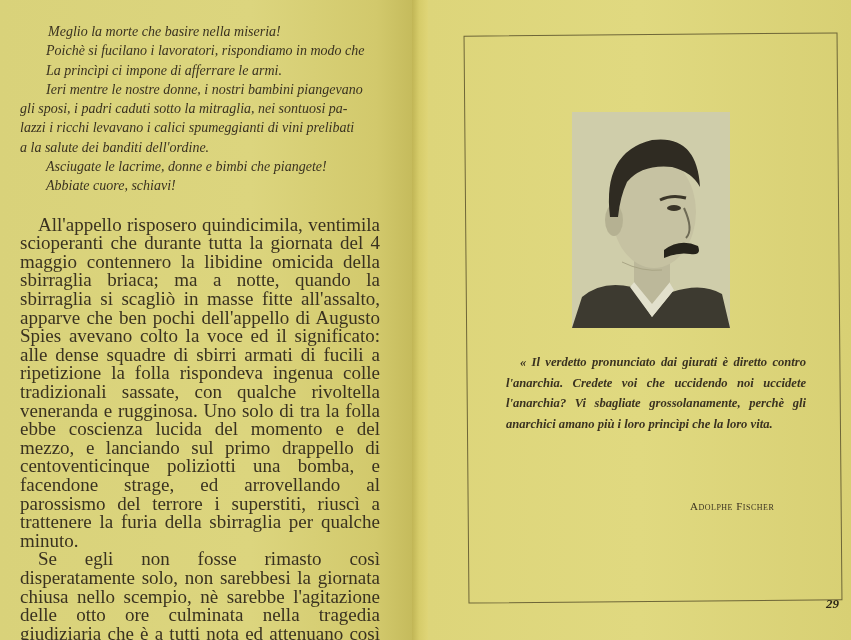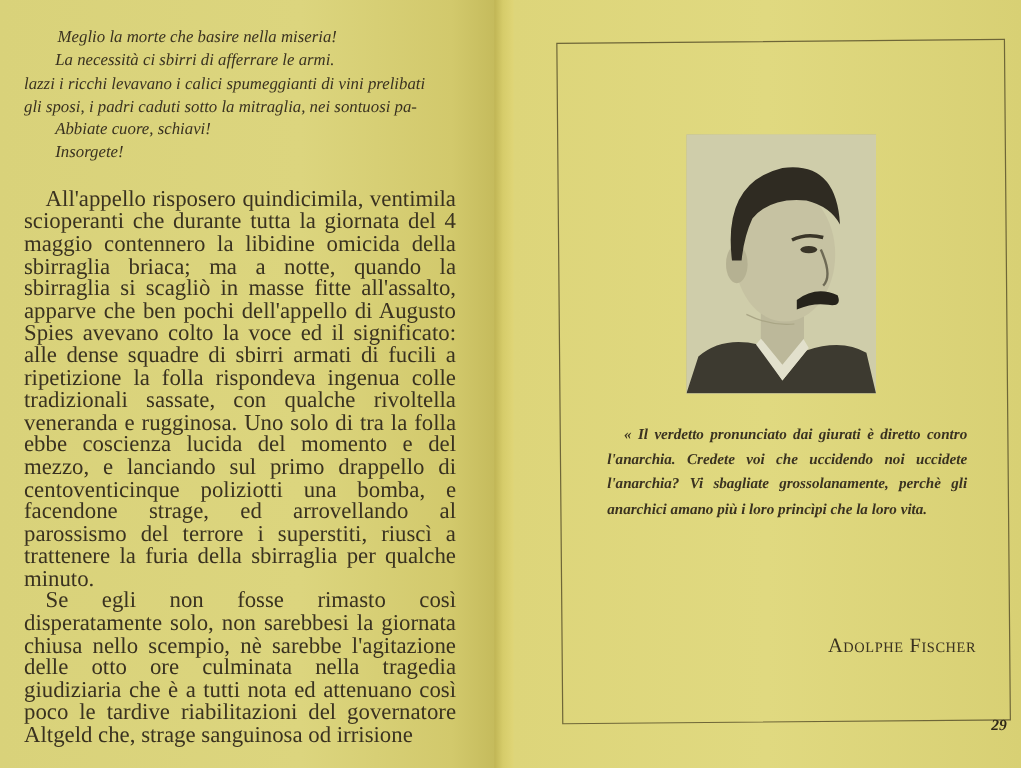--- a/index.html
+++ b/index.html
@@ -49,42 +49,45 @@
     overflow:hidden;
   }
   .portrait svg { width:100%; height:100%; display:block; }
   .quote {
     position:absolute; left:506px; top:352px; width:300px;
     font-family:"Liberation Serif", serif; font-style:italic;
     font-size:12.6px; line-height:20.5px; color:#3a3220; text-align:justify;
   }
   .quote p { margin:0; text-indent:14px;font-weight:bold; }
   .attribution {
-    position:absolute; left:690px; top:528px; font-size:17px; letter-spacing:0.5px;
+    position:absolute; left:690px; top:500px; font-size:11px; letter-spacing:0.5px;
     font-variant:small-caps; color:#3a3220; font-family:"Liberation Serif", serif;
   }
   .folio-right {
     position:absolute; left:826px; top:596px; font-size:13px; font-style:italic; font-weight:bold;
     color:#2e2818; font-family:"Liberation Serif", serif;
   }
 </style>
 </head>
 <body>
 
 <div class="spread">
 
   <div class="page-left">
     <div class="text-block">
       <div class="verse">
         <p class="indent" style="margin-left:2px;">Meglio la morte che basire nella miseria!</p>
-        <p class="indent">La necessità ci sbirri di afferrare le armi.</p>
+        <p class="indent">Poichè si fucilano i lavoratori, rispondiamo in modo che</p>
+        <p class="indent">La princìpi ci impone di afferrare le armi.</p>
+        <p class="indent">Ieri mentre le nostre donne, i nostri bambini piangevano</p>
+        <p>gli sposi, i padri caduti sotto la mitraglia, nei sontuosi pa-</p>
         <p>lazzi i ricchi levavano i calici spumeggianti di vini prelibati</p>
-        <p>gli sposi, i padri caduti sotto la mitraglia, nei sontuosi pa-</p>
+        <p>a la salute dei banditi dell'ordine.</p>
+        <p class="indent">Asciugate le lacrime, donne e bimbi che piangete!</p>
         <p class="indent">Abbiate cuore, schiavi!</p>
-        <p class="indent">Insorgete!</p>
       </div>
       <div class="prose">
         <p>All'appello risposero quindicimila, ventimila scioperanti che durante tutta la giornata del 4 maggio contennero la libidine omicida della sbirraglia briaca; ma a notte, quando la sbirraglia si scagliò in masse fitte all'assalto, apparve che ben pochi dell'appello di Augusto Spies avevano colto la voce ed il significato: alle dense squadre di sbirri armati di fucili a ripetizione la folla rispondeva ingenua colle tradizionali sassate, con qualche rivoltella veneranda e rugginosa. Uno solo di tra la folla ebbe coscienza lucida del momento e del mezzo, e lanciando sul primo drappello di centoventicinque poliziotti una bomba, e facendone strage, ed arrovellando al parossismo del terrore i superstiti, riuscì a trattenere la furia della sbirraglia per qualche minuto.</p>
         <p>Se egli non fosse rimasto così disperatamente solo, non sarebbesi la giornata chiusa nello scempio, nè sarebbe l'agitazione delle otto ore culminata nella tragedia giudiziaria che è a tutti nota ed attenuano così poco le tardive riabilitazioni del governatore Altgeld che, strage sanguinosa od irrisione</p>
       </div>
     </div>
     <div class="folio-left">28</div>
   </div>
 
   <div class="gutter"></div>

